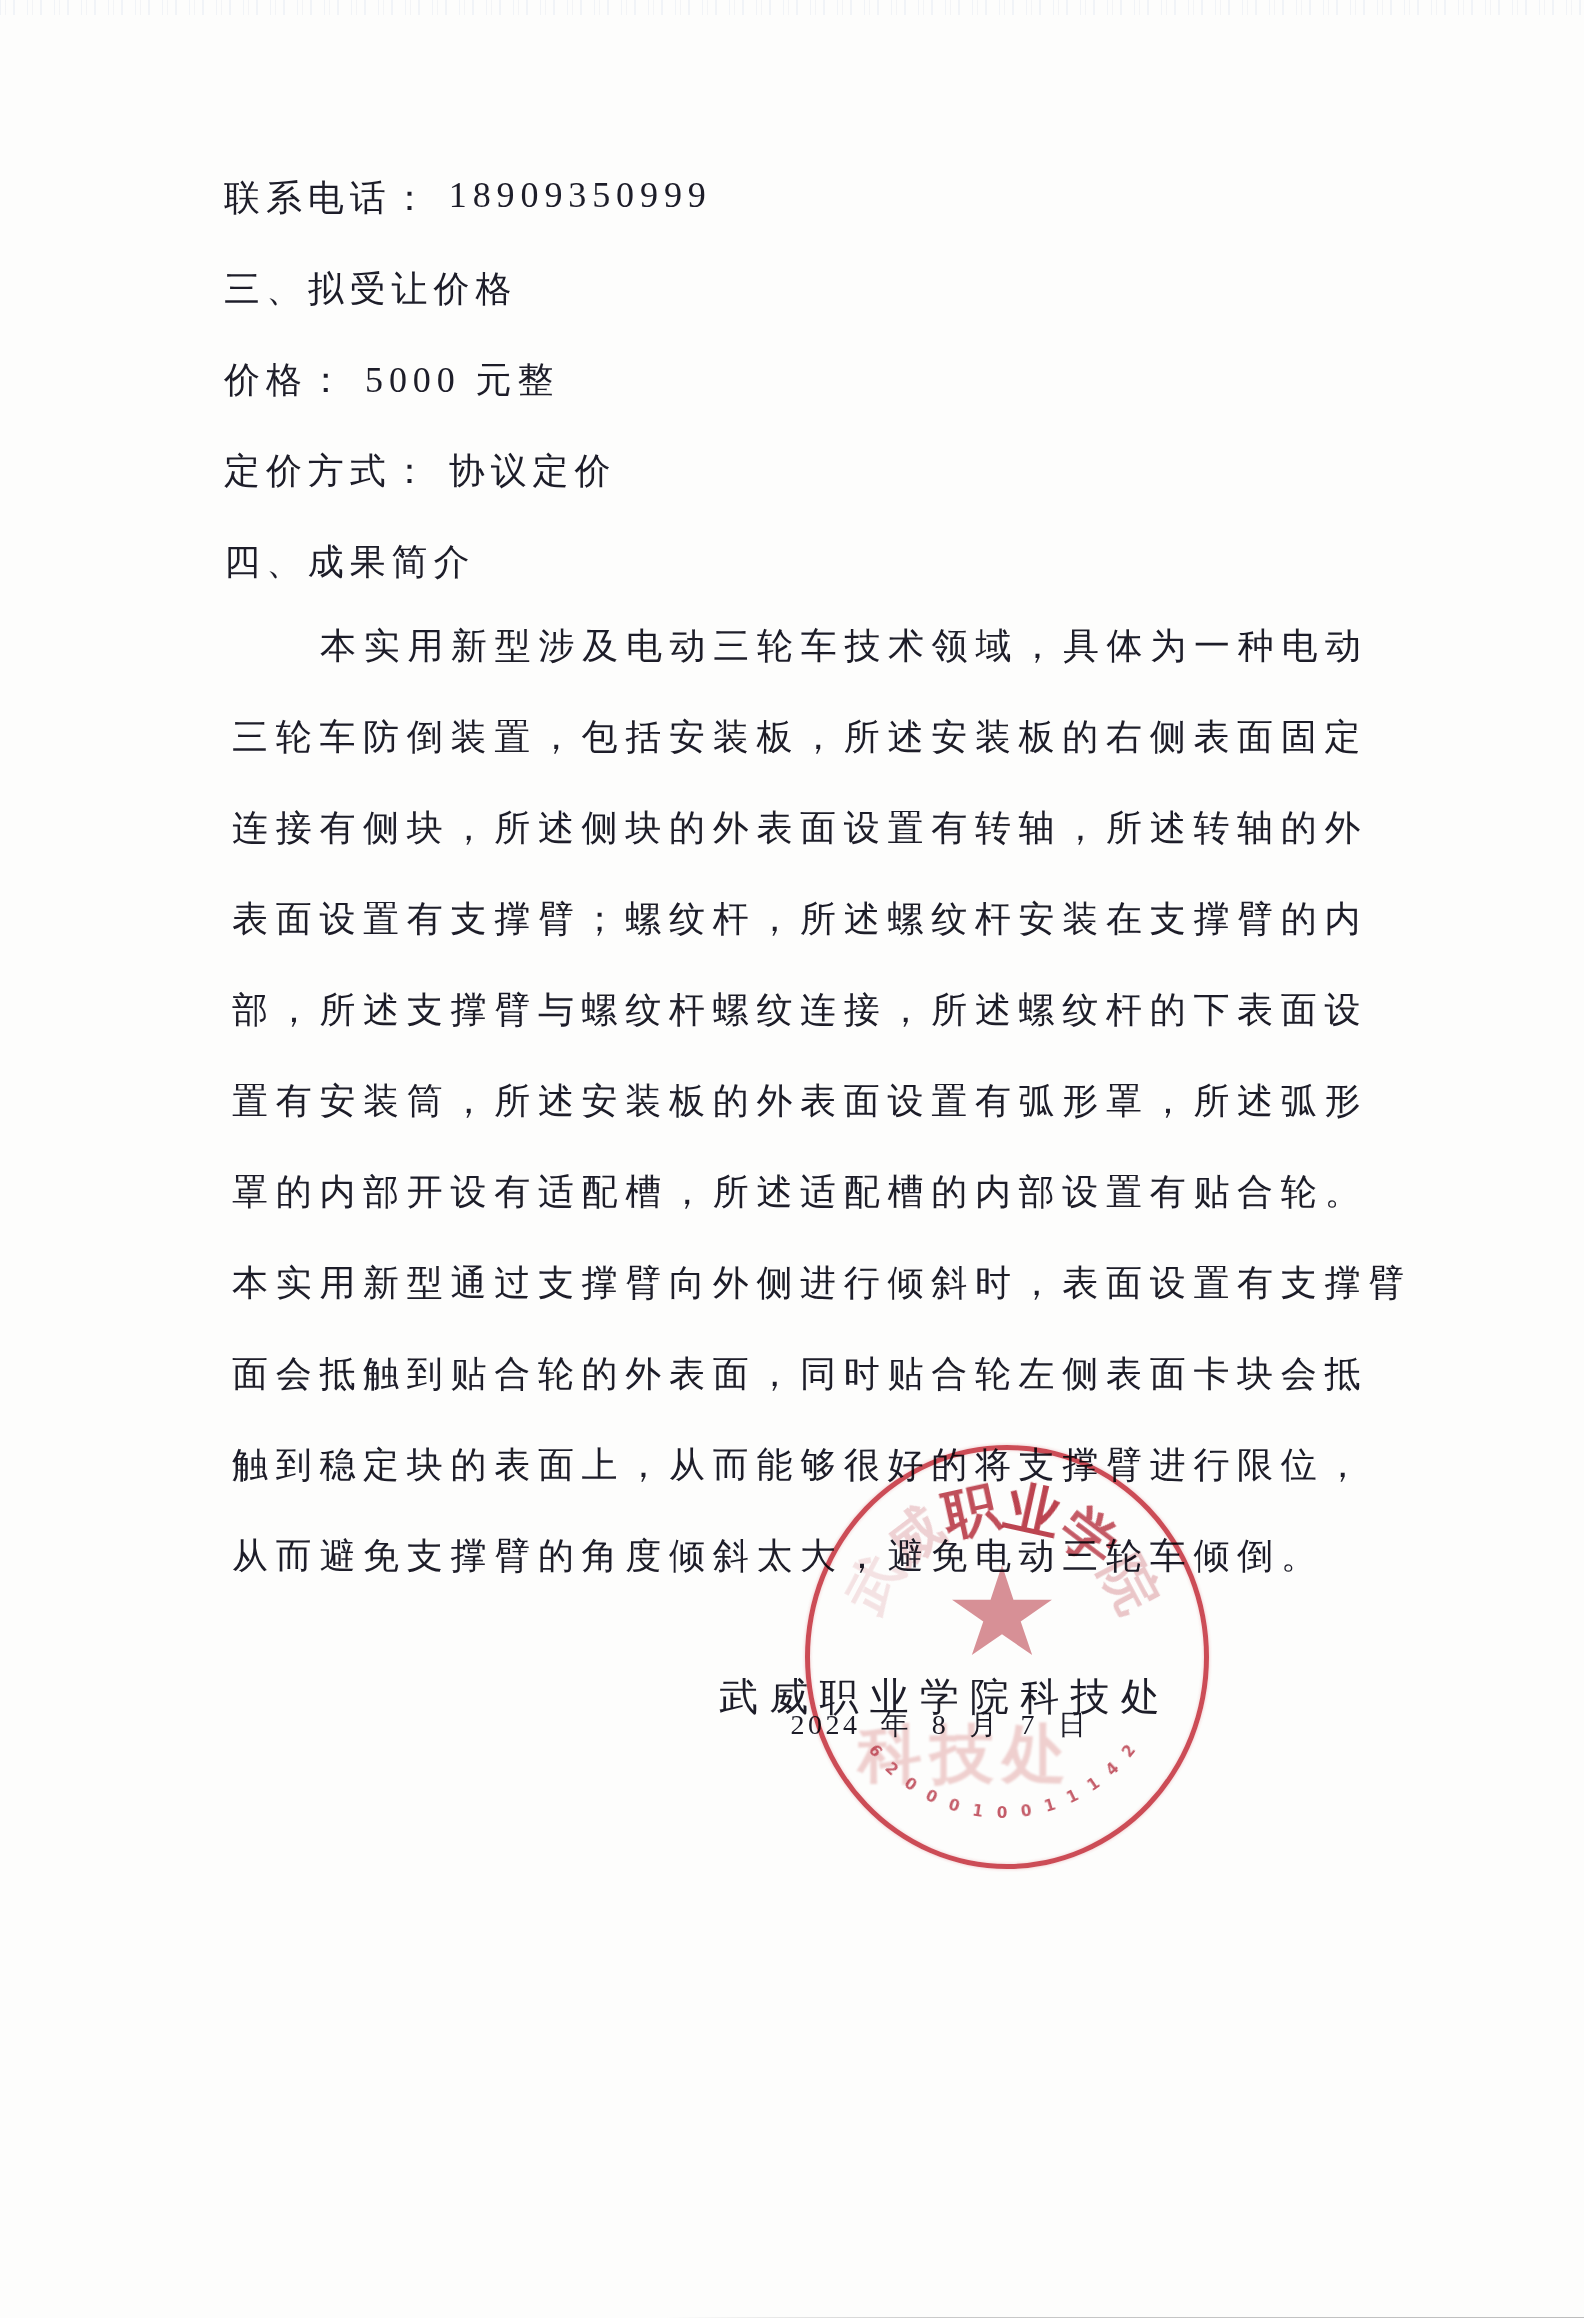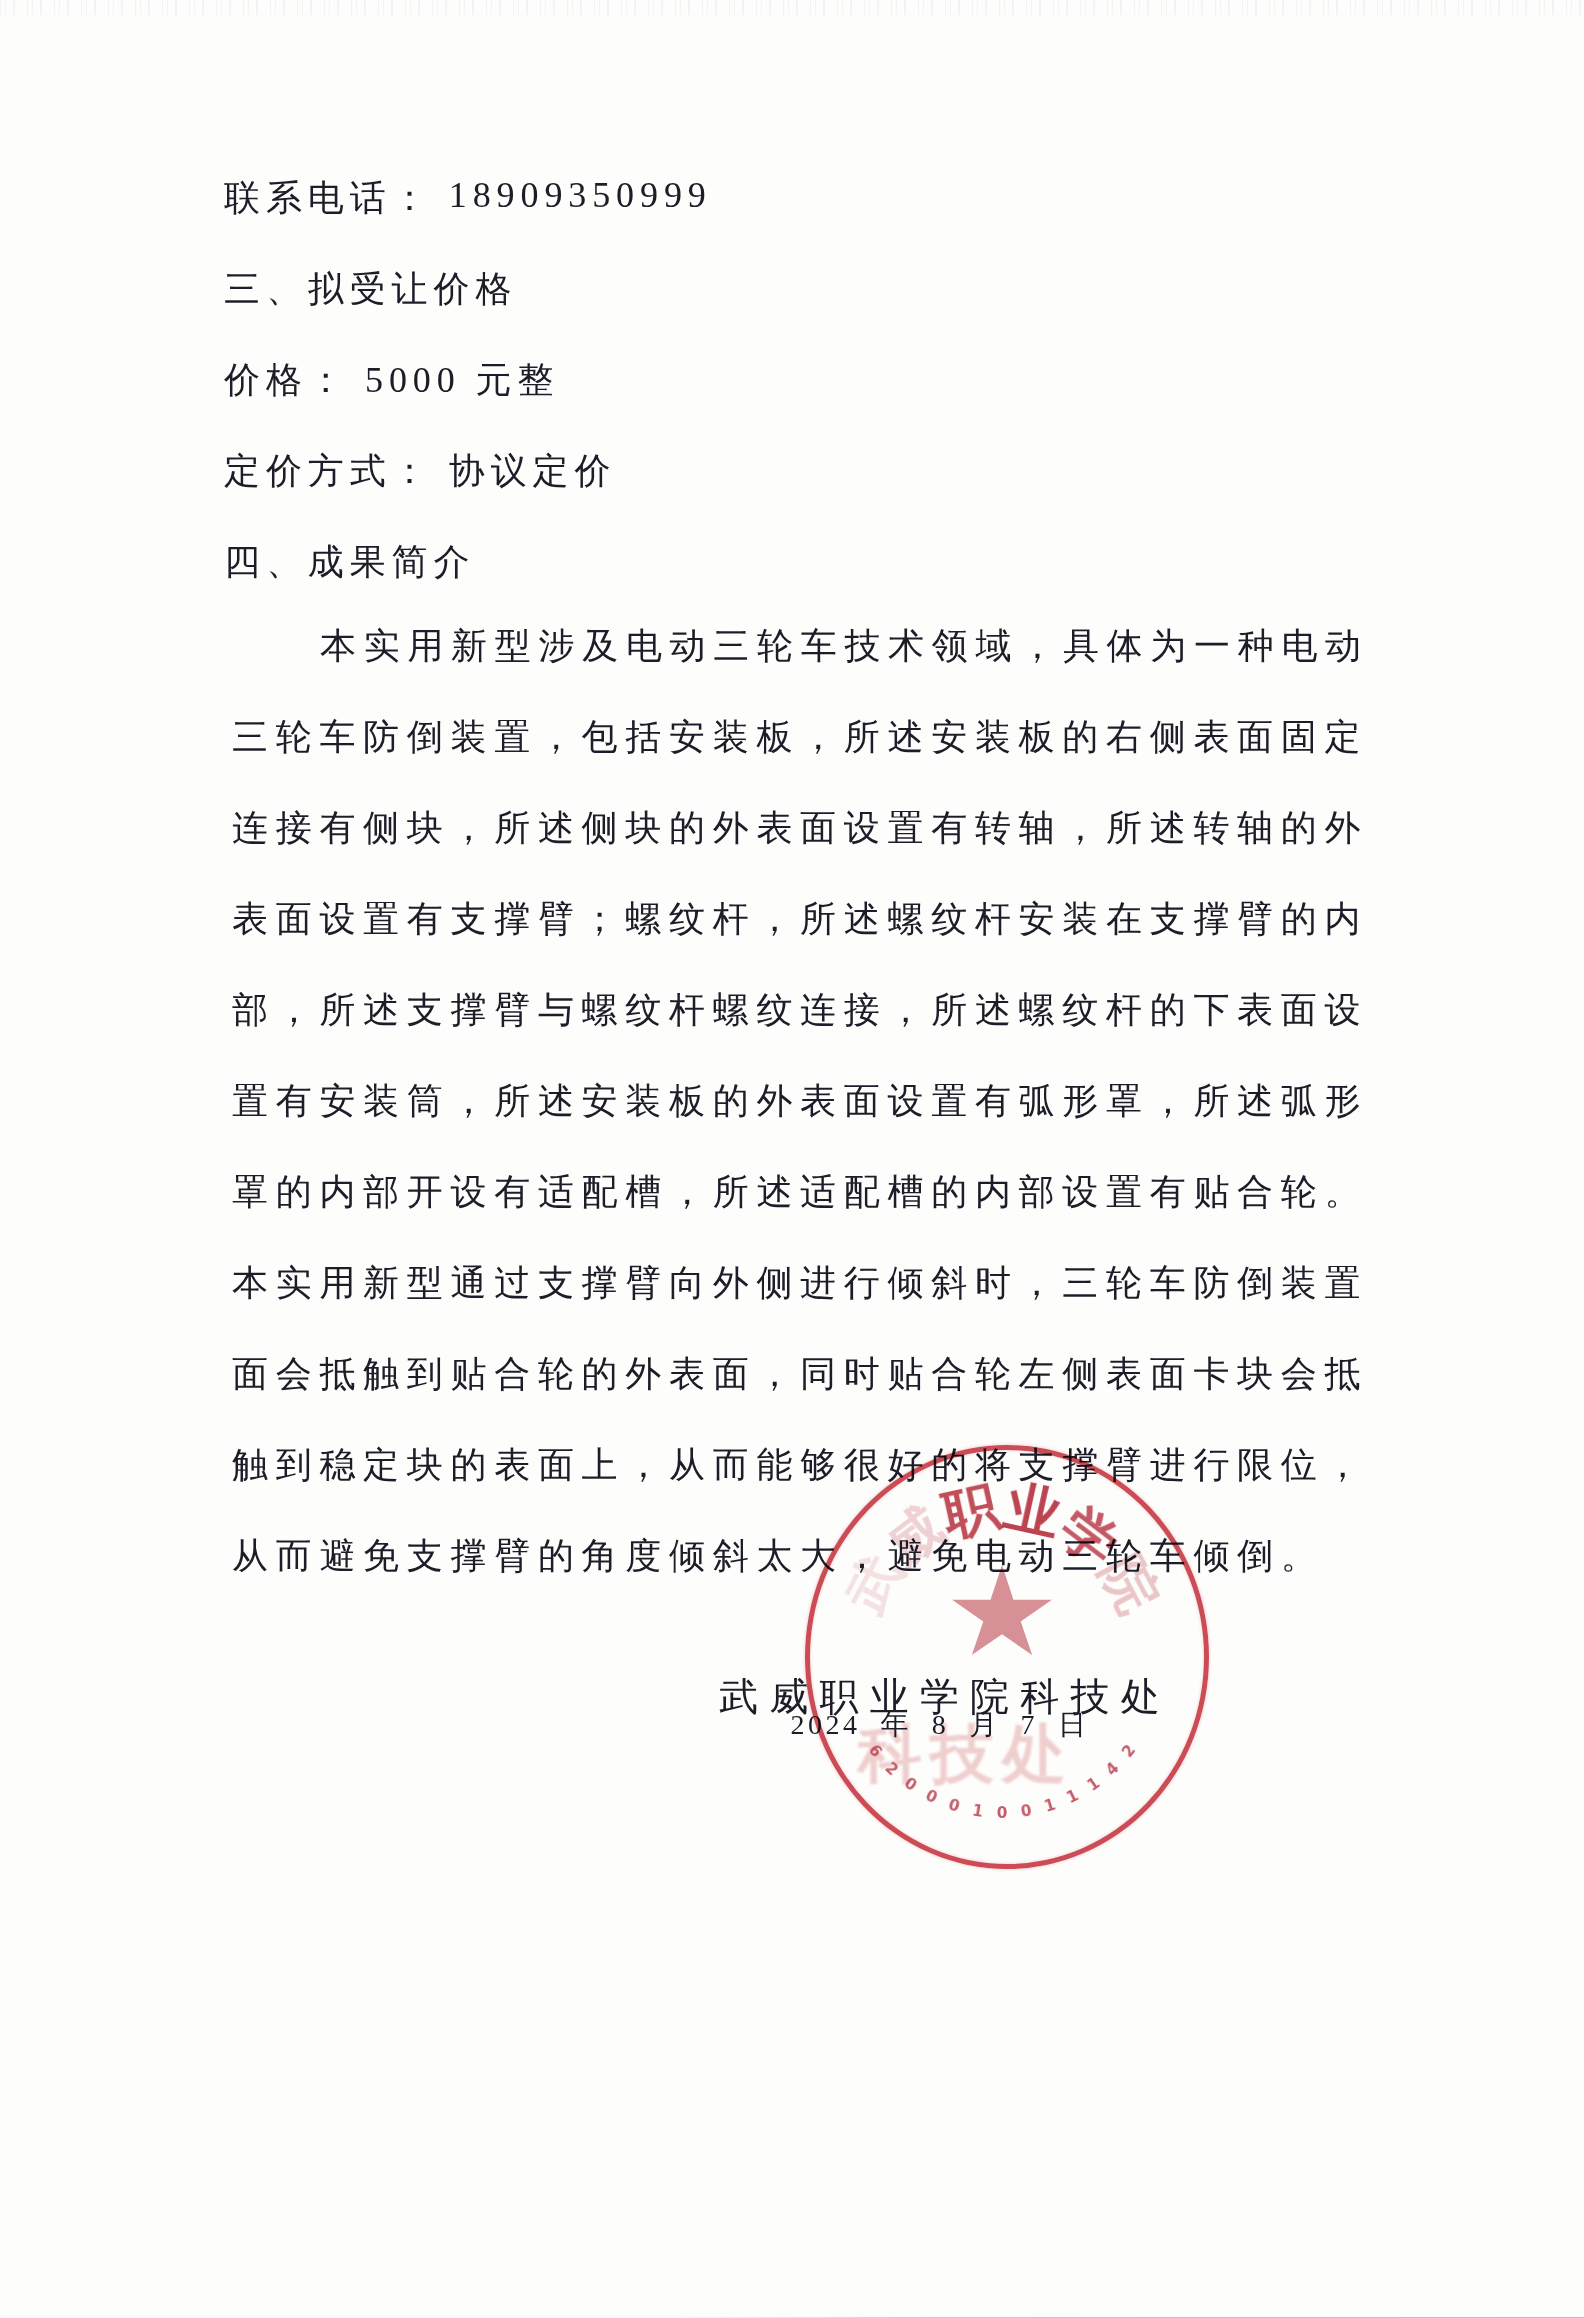--- a/index.html
+++ b/index.html
@@ -168,21 +168,21 @@
     <div class="line" style="top:538px">四、成果简介</div>
 
     <div class="para">
       <div class="pline indent">本实用新型涉及电动三轮车技术领域，具体为一种电动</div>
       <div class="pline">三轮车防倒装置，包括安装板，所述安装板的右侧表面固定</div>
       <div class="pline">连接有侧块，所述侧块的外表面设置有转轴，所述转轴的外</div>
       <div class="pline">表面设置有支撑臂；螺纹杆，所述螺纹杆安装在支撑臂的内</div>
       <div class="pline">部，所述支撑臂与螺纹杆螺纹连接，所述螺纹杆的下表面设</div>
       <div class="pline">置有安装筒，所述安装板的外表面设置有弧形罩，所述弧形</div>
       <div class="pline">罩的内部开设有适配槽，所述适配槽的内部设置有贴合轮。</div>
-      <div class="pline">本实用新型通过支撑臂向外侧进行倾斜时，三轮车防倒装置</div>
+      <div class="pline">本实用新型通过支撑臂向外侧进行倾斜时，表面设置有支撑臂</div>
       <div class="pline">面会抵触到贴合轮的外表面，同时贴合轮左侧表面卡块会抵</div>
       <div class="pline">触到稳定块的表面上，从而能够很好的将支撑臂进行限位，</div>
       <div class="pline">从而避免支撑臂的角度倾斜太大，避免电动三轮车倾倒。</div>
     </div>
 
     <div class="sig-org">武威职业学院科技处</div>
     <div class="sig-date">2024 年 8 月 7 日</div>
   </div>
 
   <div class="scan-edge-bottom"></div>

